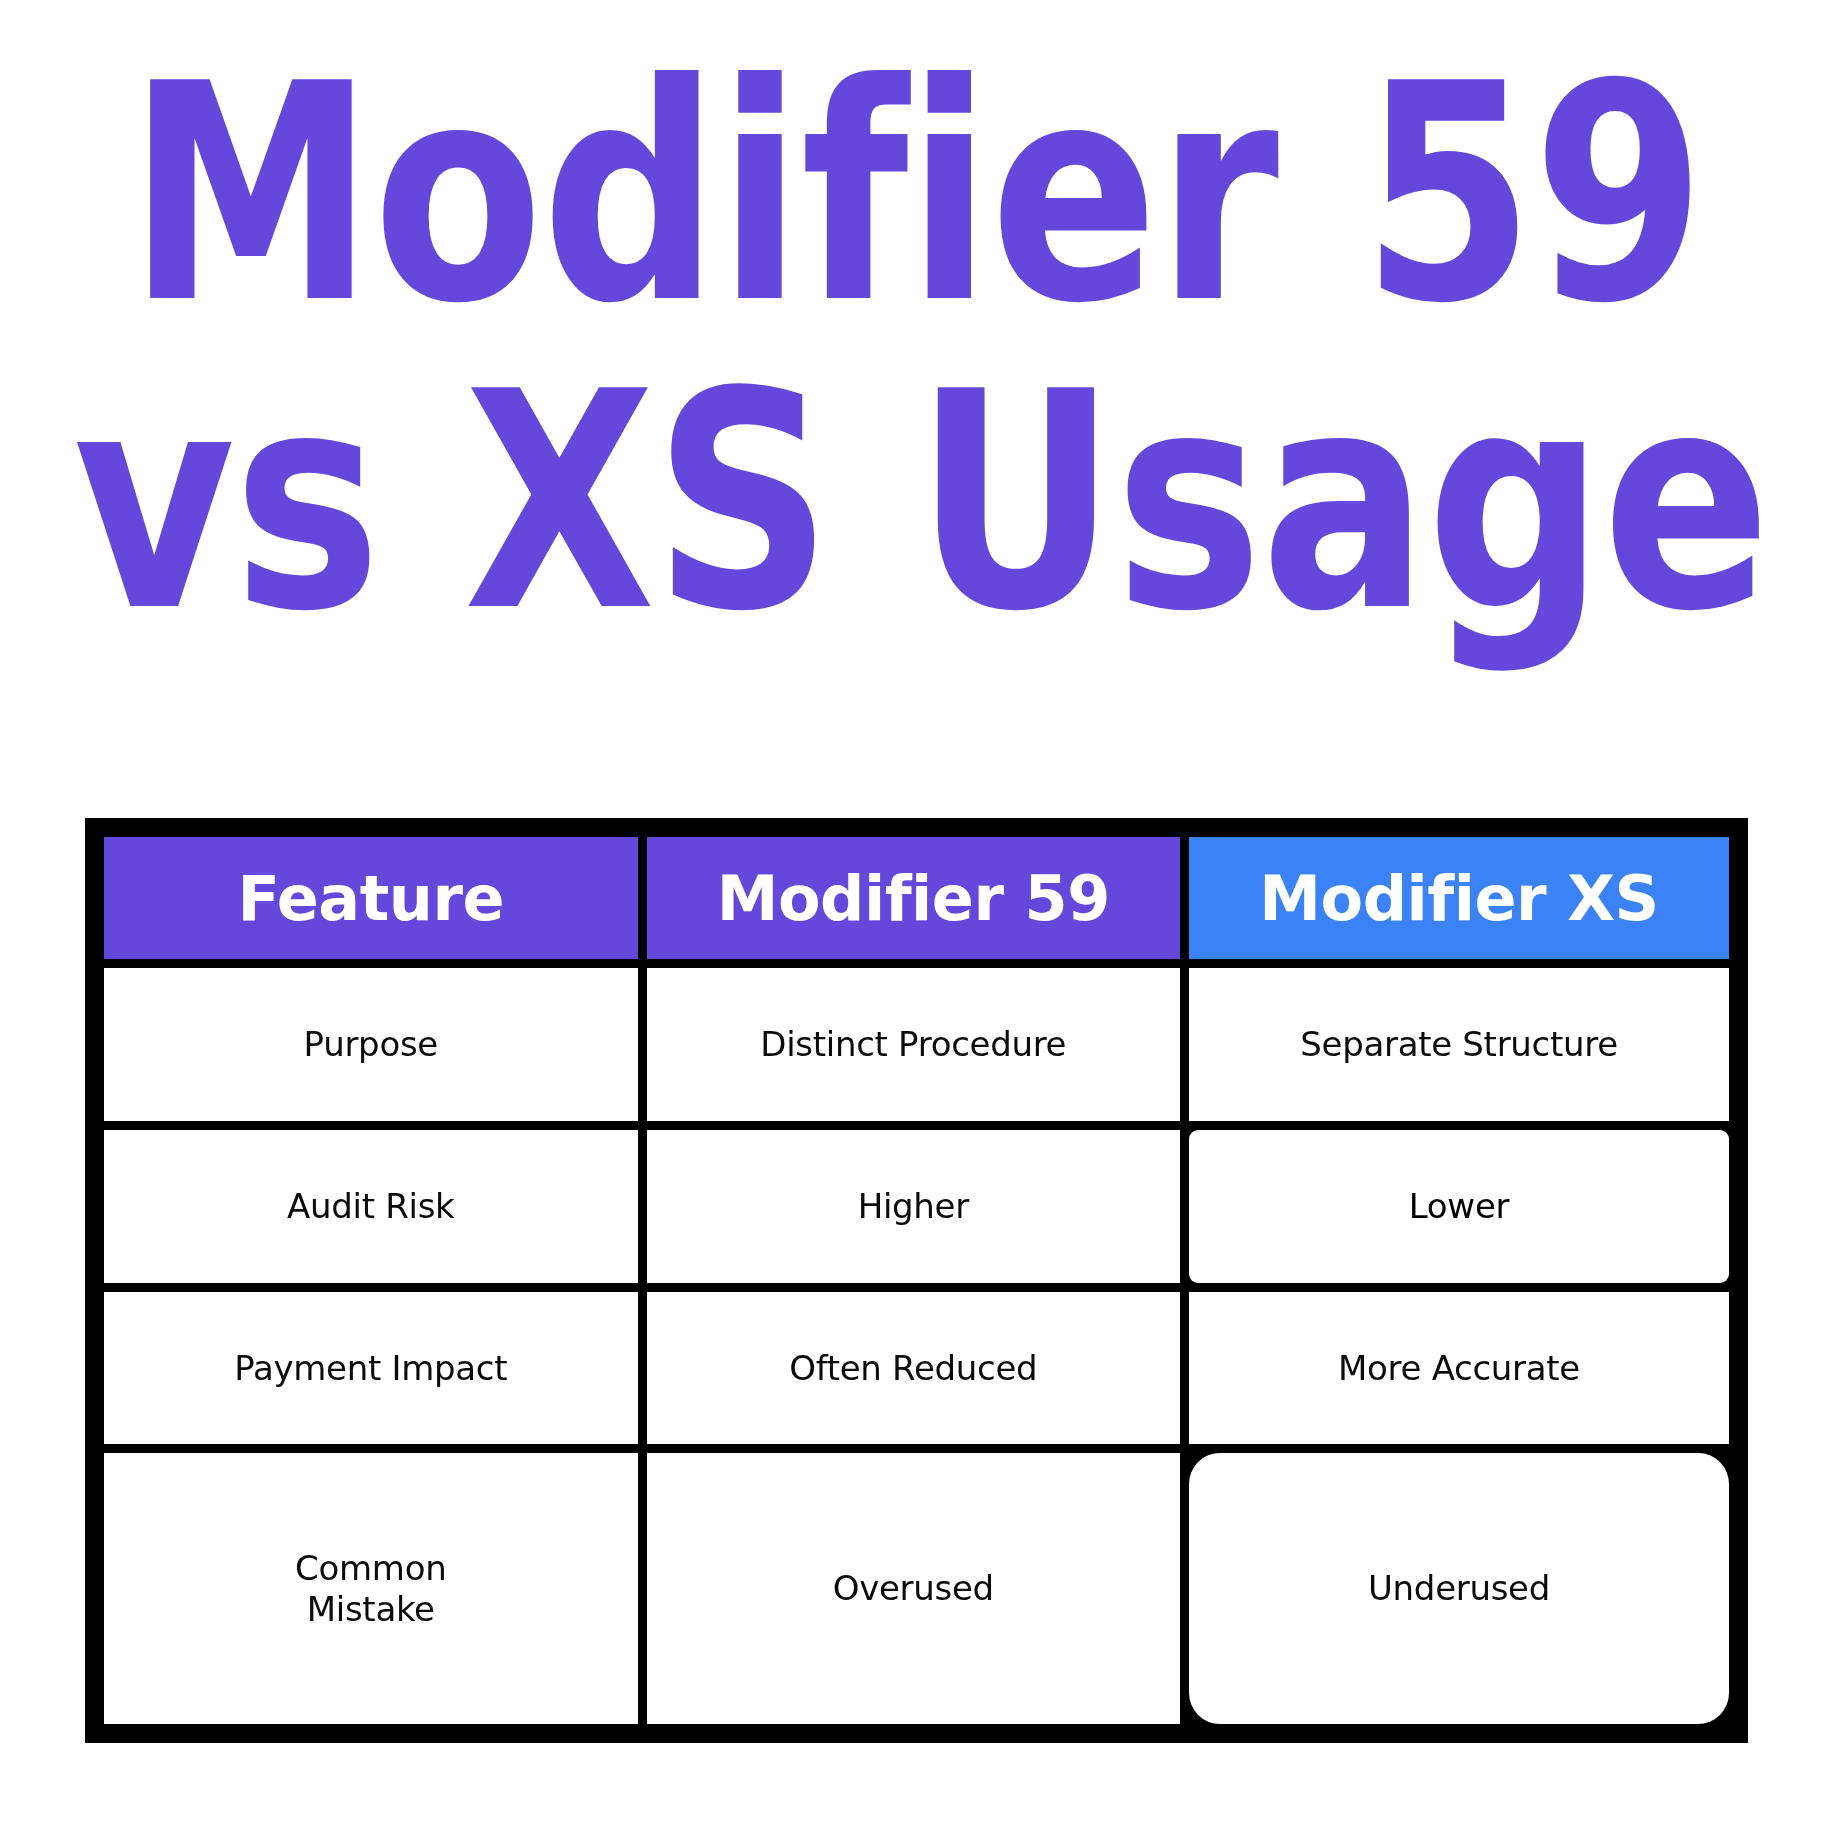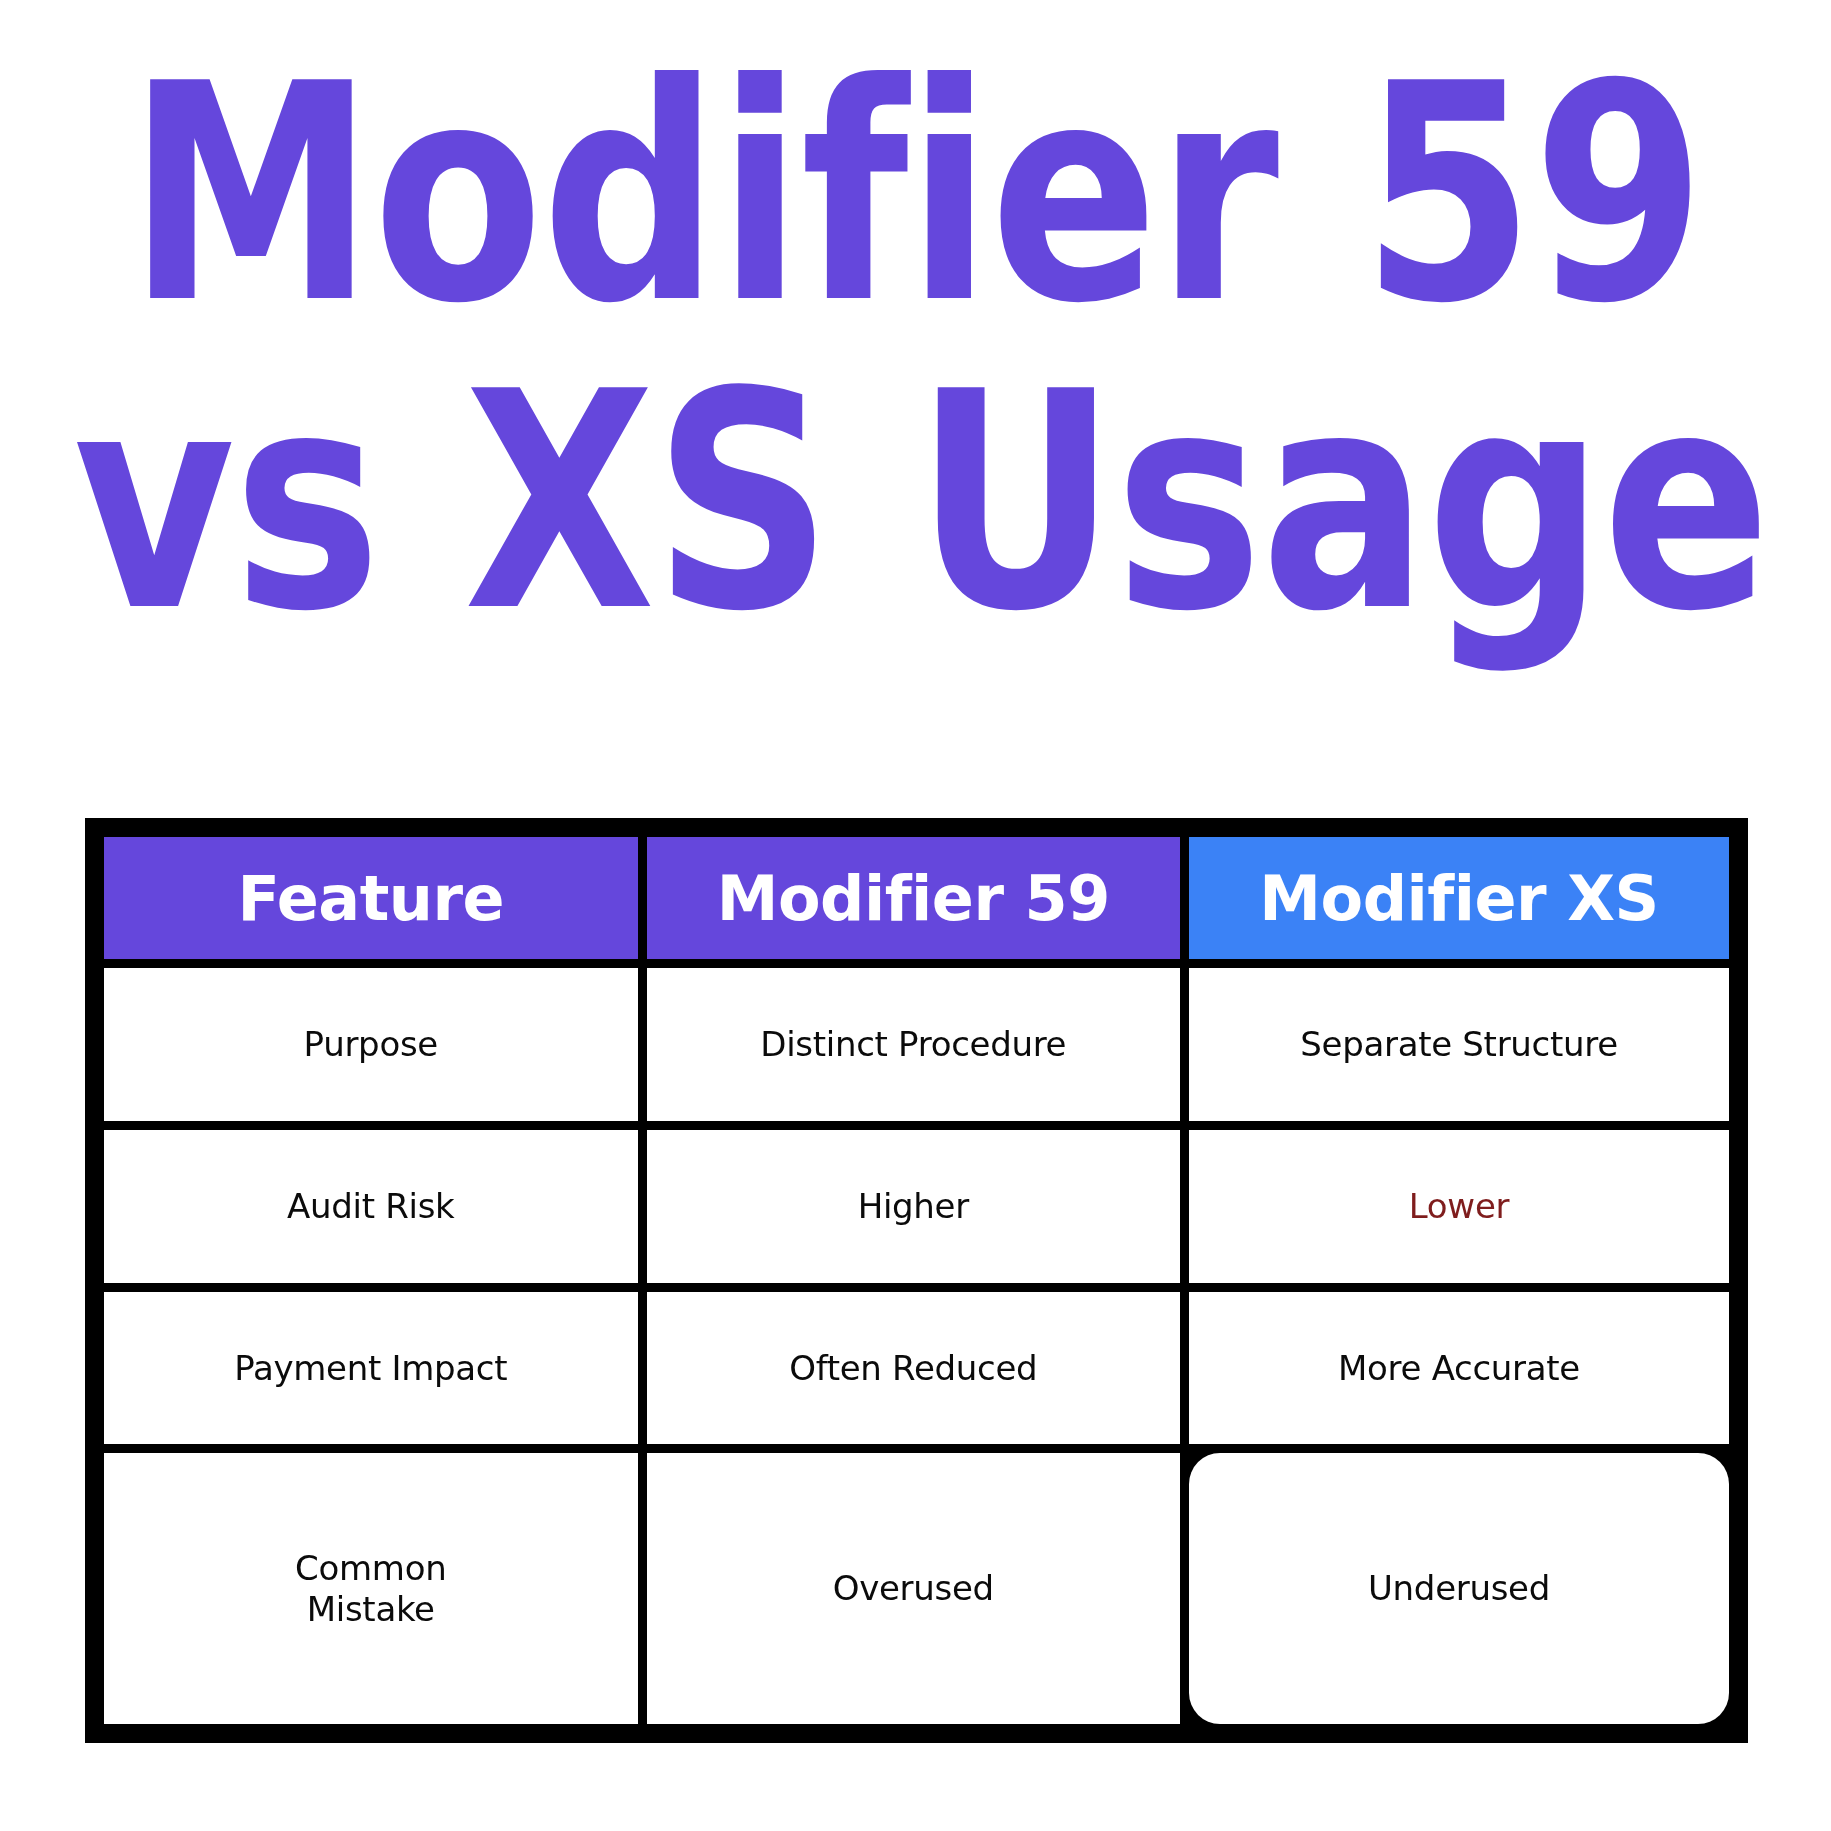--- a/index.html
+++ b/index.html
@@ -124,21 +124,21 @@
       </thead>
       <tbody>
         <tr class="r1">
           <td style="color: rgb(11, 11, 11);">Purpose</td>
           <td style="color: rgb(11, 11, 11);">Distinct Procedure</td>
           <td style="color: rgb(11, 11, 11);">Separate Structure</td>
         </tr>
         <tr class="r3">
           <td style="color: rgb(11, 11, 11);">Audit Risk</td>
           <td style="color: rgb(11, 11, 11);">Higher</td>
-          <td style="color: #7f1d1d;">Lower</td>
+          <td style="color: #000000; border-radius: 9px;">Lower</td>
         </tr>
         <tr class="r4">
           <td style="color: rgb(11, 11, 11);">Payment Impact</td>
           <td style="color: rgb(11, 11, 11);">Often Reduced</td>
           <td style="color: rgb(11, 11, 11);">More Accurate</td>
         </tr>
         <tr class="r5">
           <td class="two-line" style="color: rgb(11, 11, 11);">Common<br>Mistake</td>
           <td style="color: rgb(11, 11, 11);">Overused</td>
           <td style="color: rgb(11, 11, 11); border-radius: 31px;">Underused</td>

